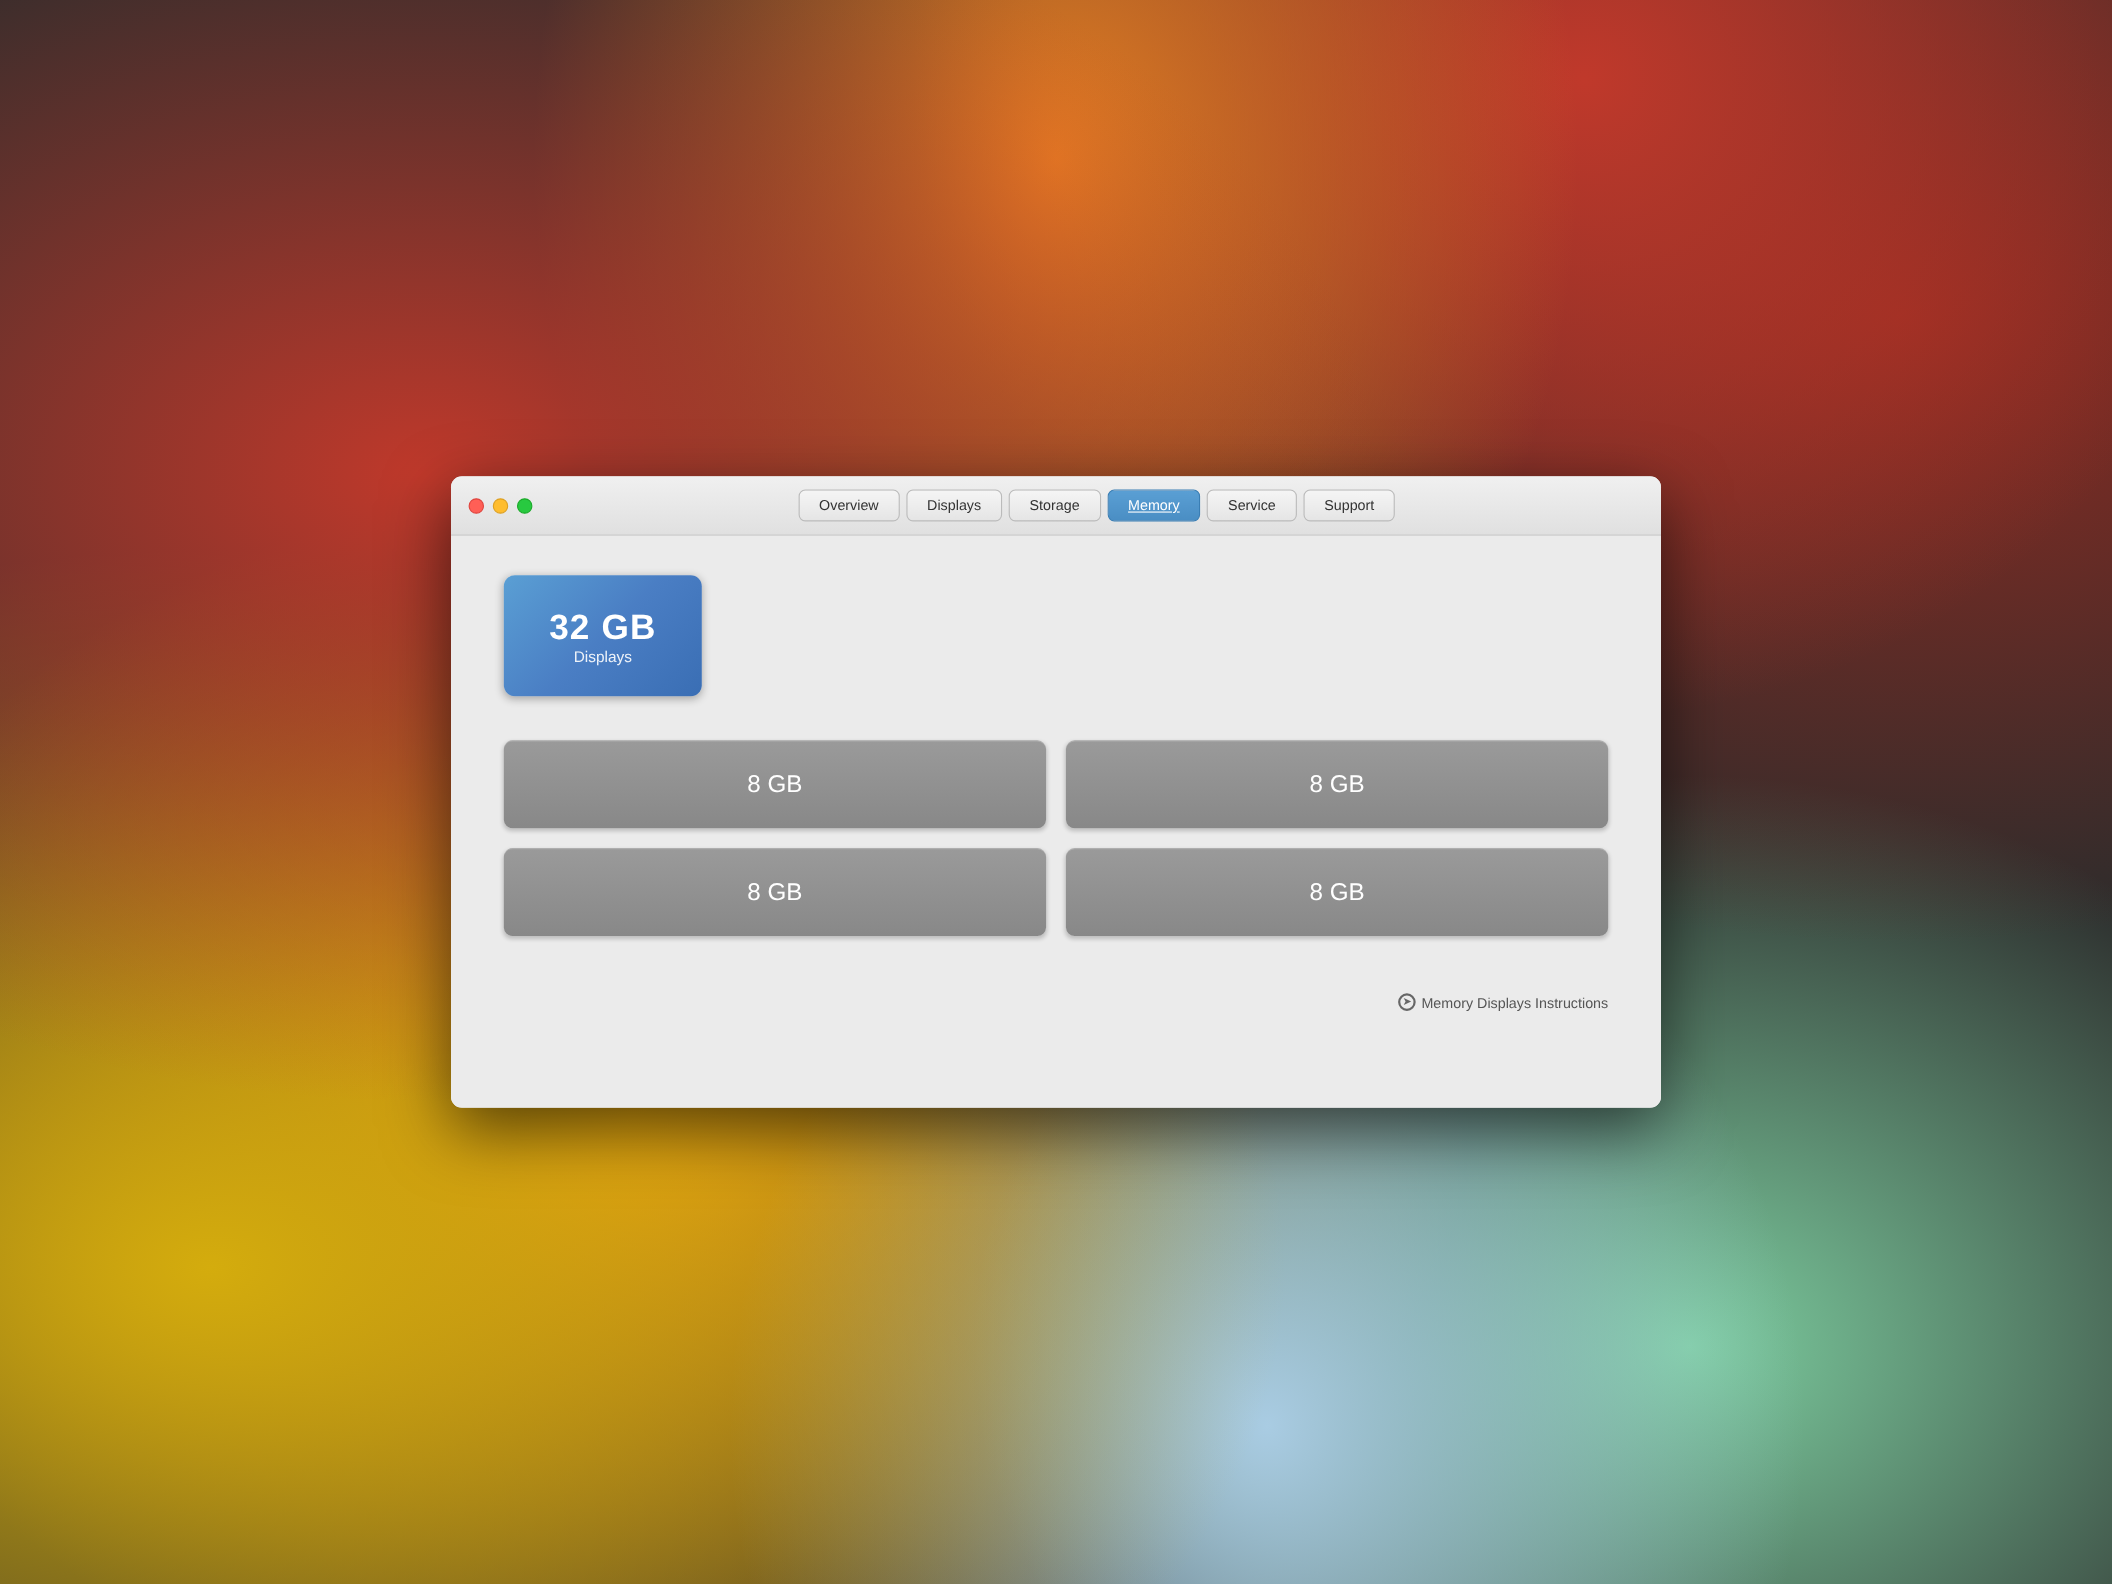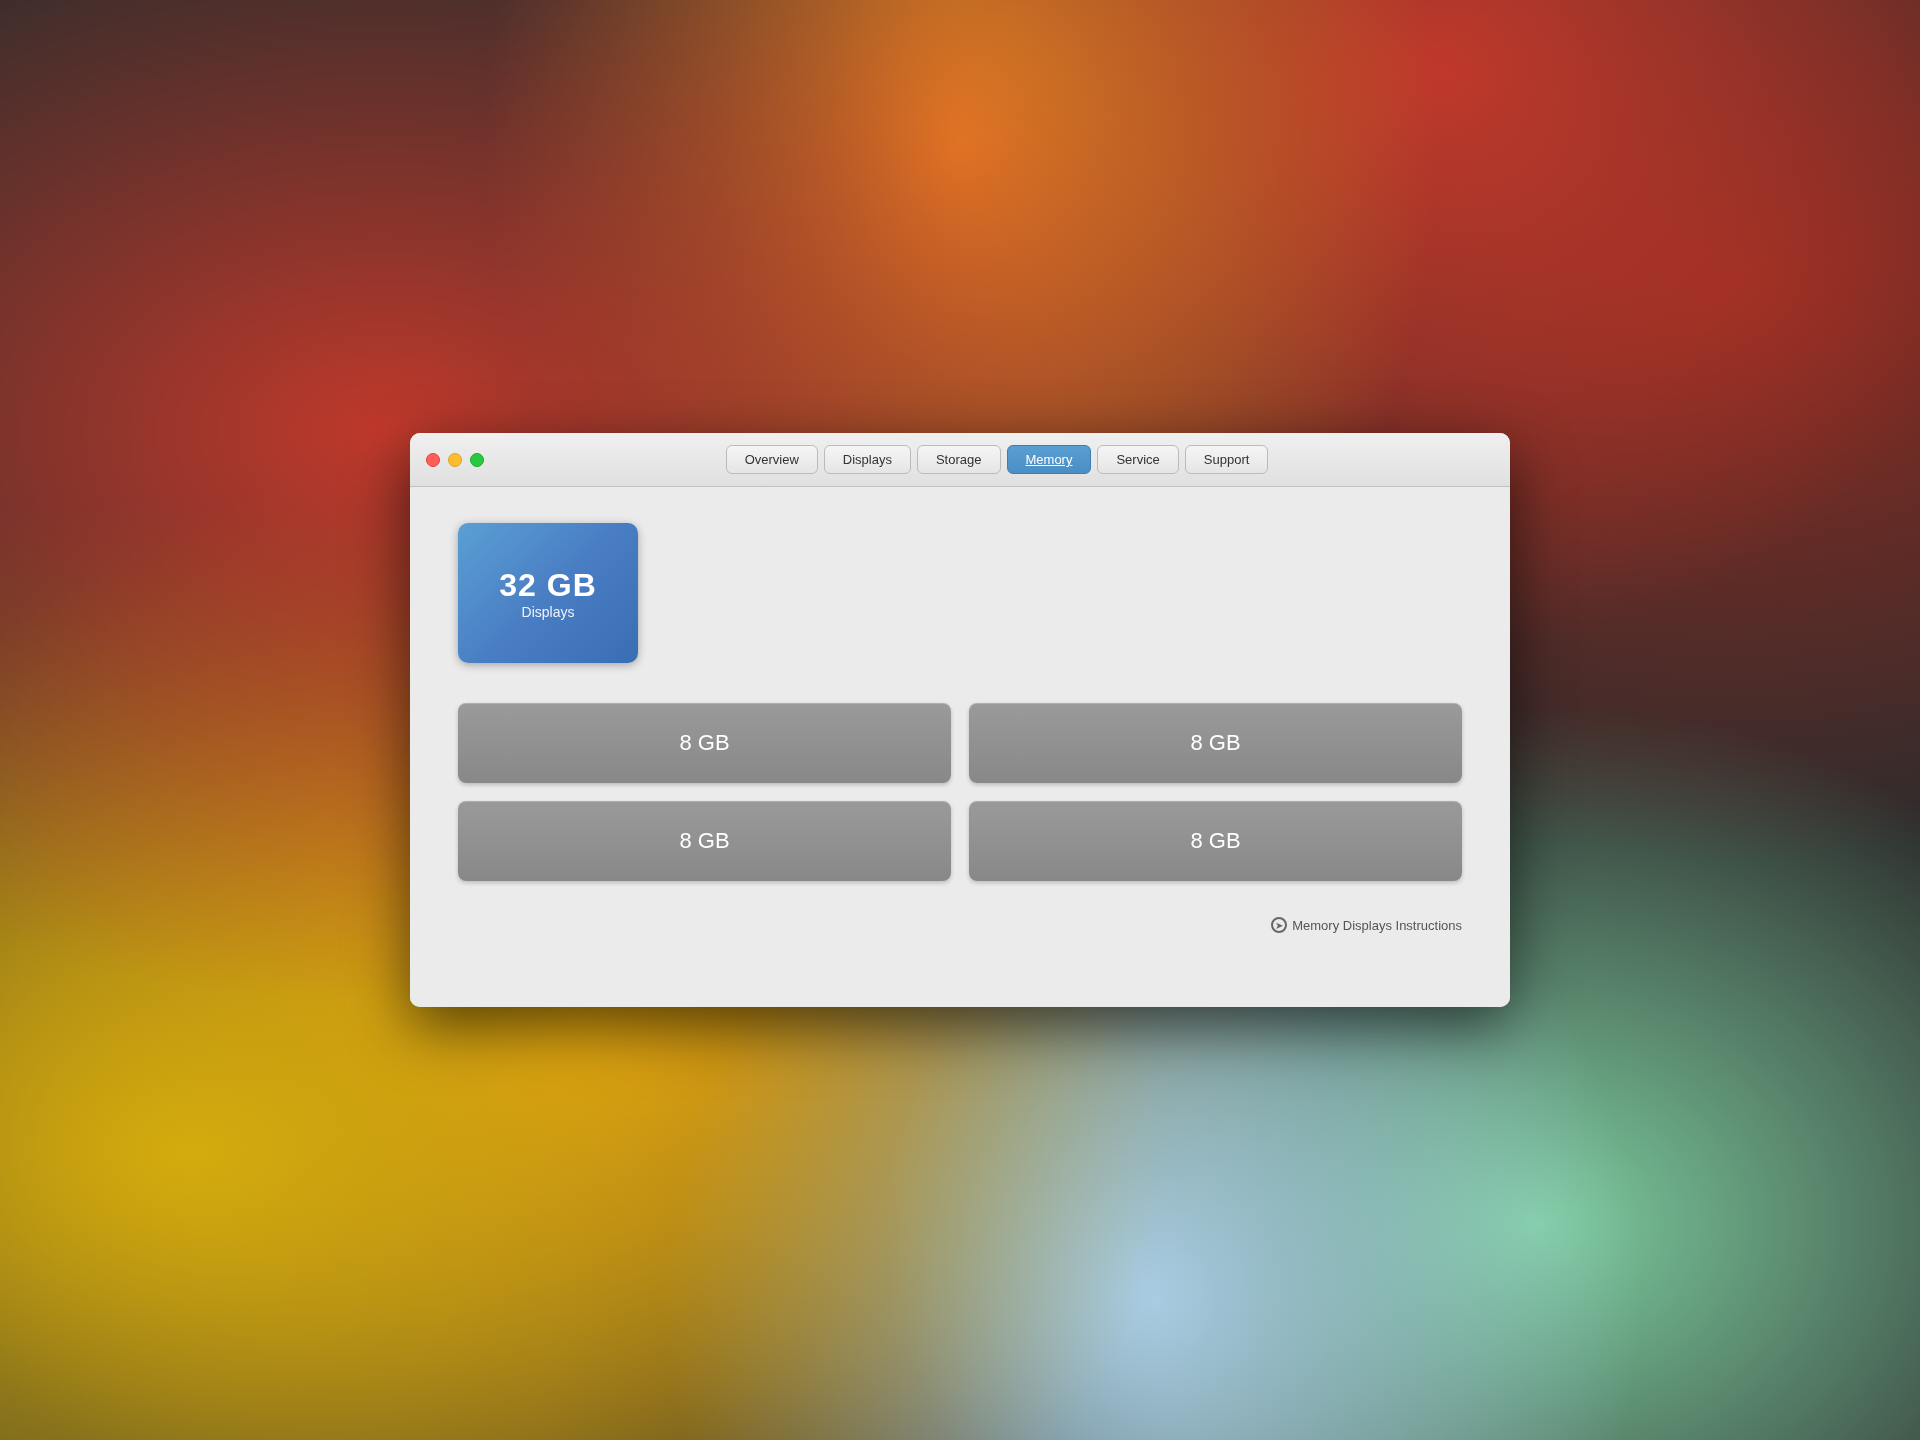--- a/index.html
+++ b/index.html
@@ -102,21 +102,21 @@
       display: flex;
       align-items: flex-start;
       gap: 40px;
       margin-bottom: 40px;
     }
 
     .memory-badge {
       background: linear-gradient(135deg, #5a9fd4, #4a7ec4, #3a6eb4);
       border-radius: 10px;
       width: 180px;
-      height: 140px;
+      height: 110px;
       display: flex;
       flex-direction: column;
       align-items: center;
       justify-content: center;
       color: white;
       flex-shrink: 0;
       box-shadow: 0 2px 8px rgba(0,0,0,0.3);
     }
 
     .memory-badge-size {
@@ -139,21 +139,21 @@
       font-size: 14px;
       color: #222;
       line-height: 1.5;
       margin-bottom: 12px;
     }
 
     .slots-grid {
       display: grid;
       grid-template-columns: 1fr 1fr;
       gap: 18px;
-      margin-bottom: 36px;
+      margin-bottom: 52px;
     }
 
     .slot {
       background: linear-gradient(to bottom, #9a9a9a, #888);
       border-radius: 8px;
       height: 80px;
       display: flex;
       align-items: center;
       justify-content: center;
       color: white;

